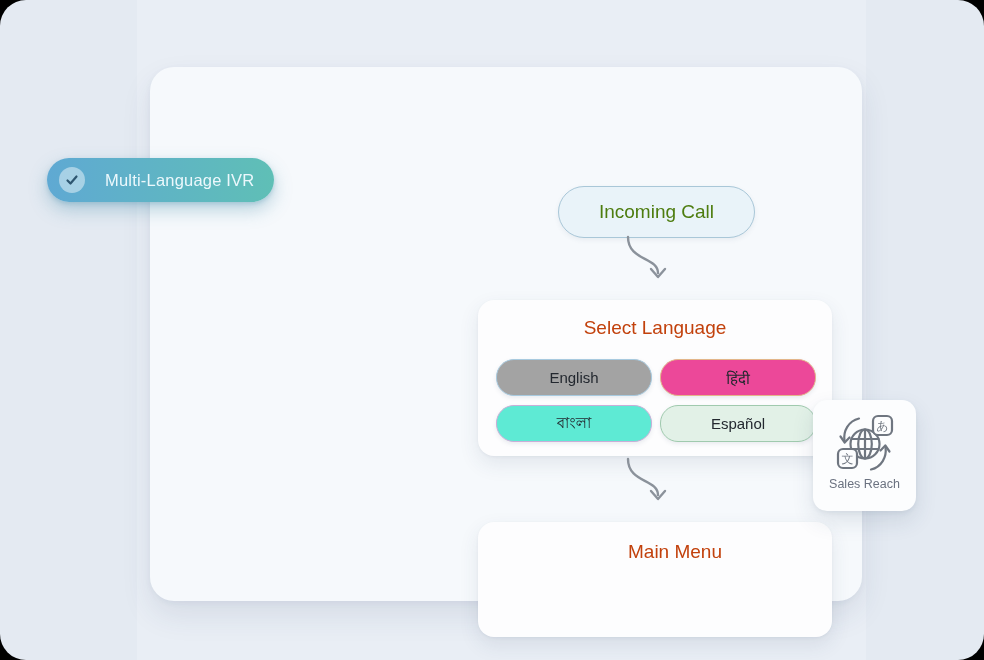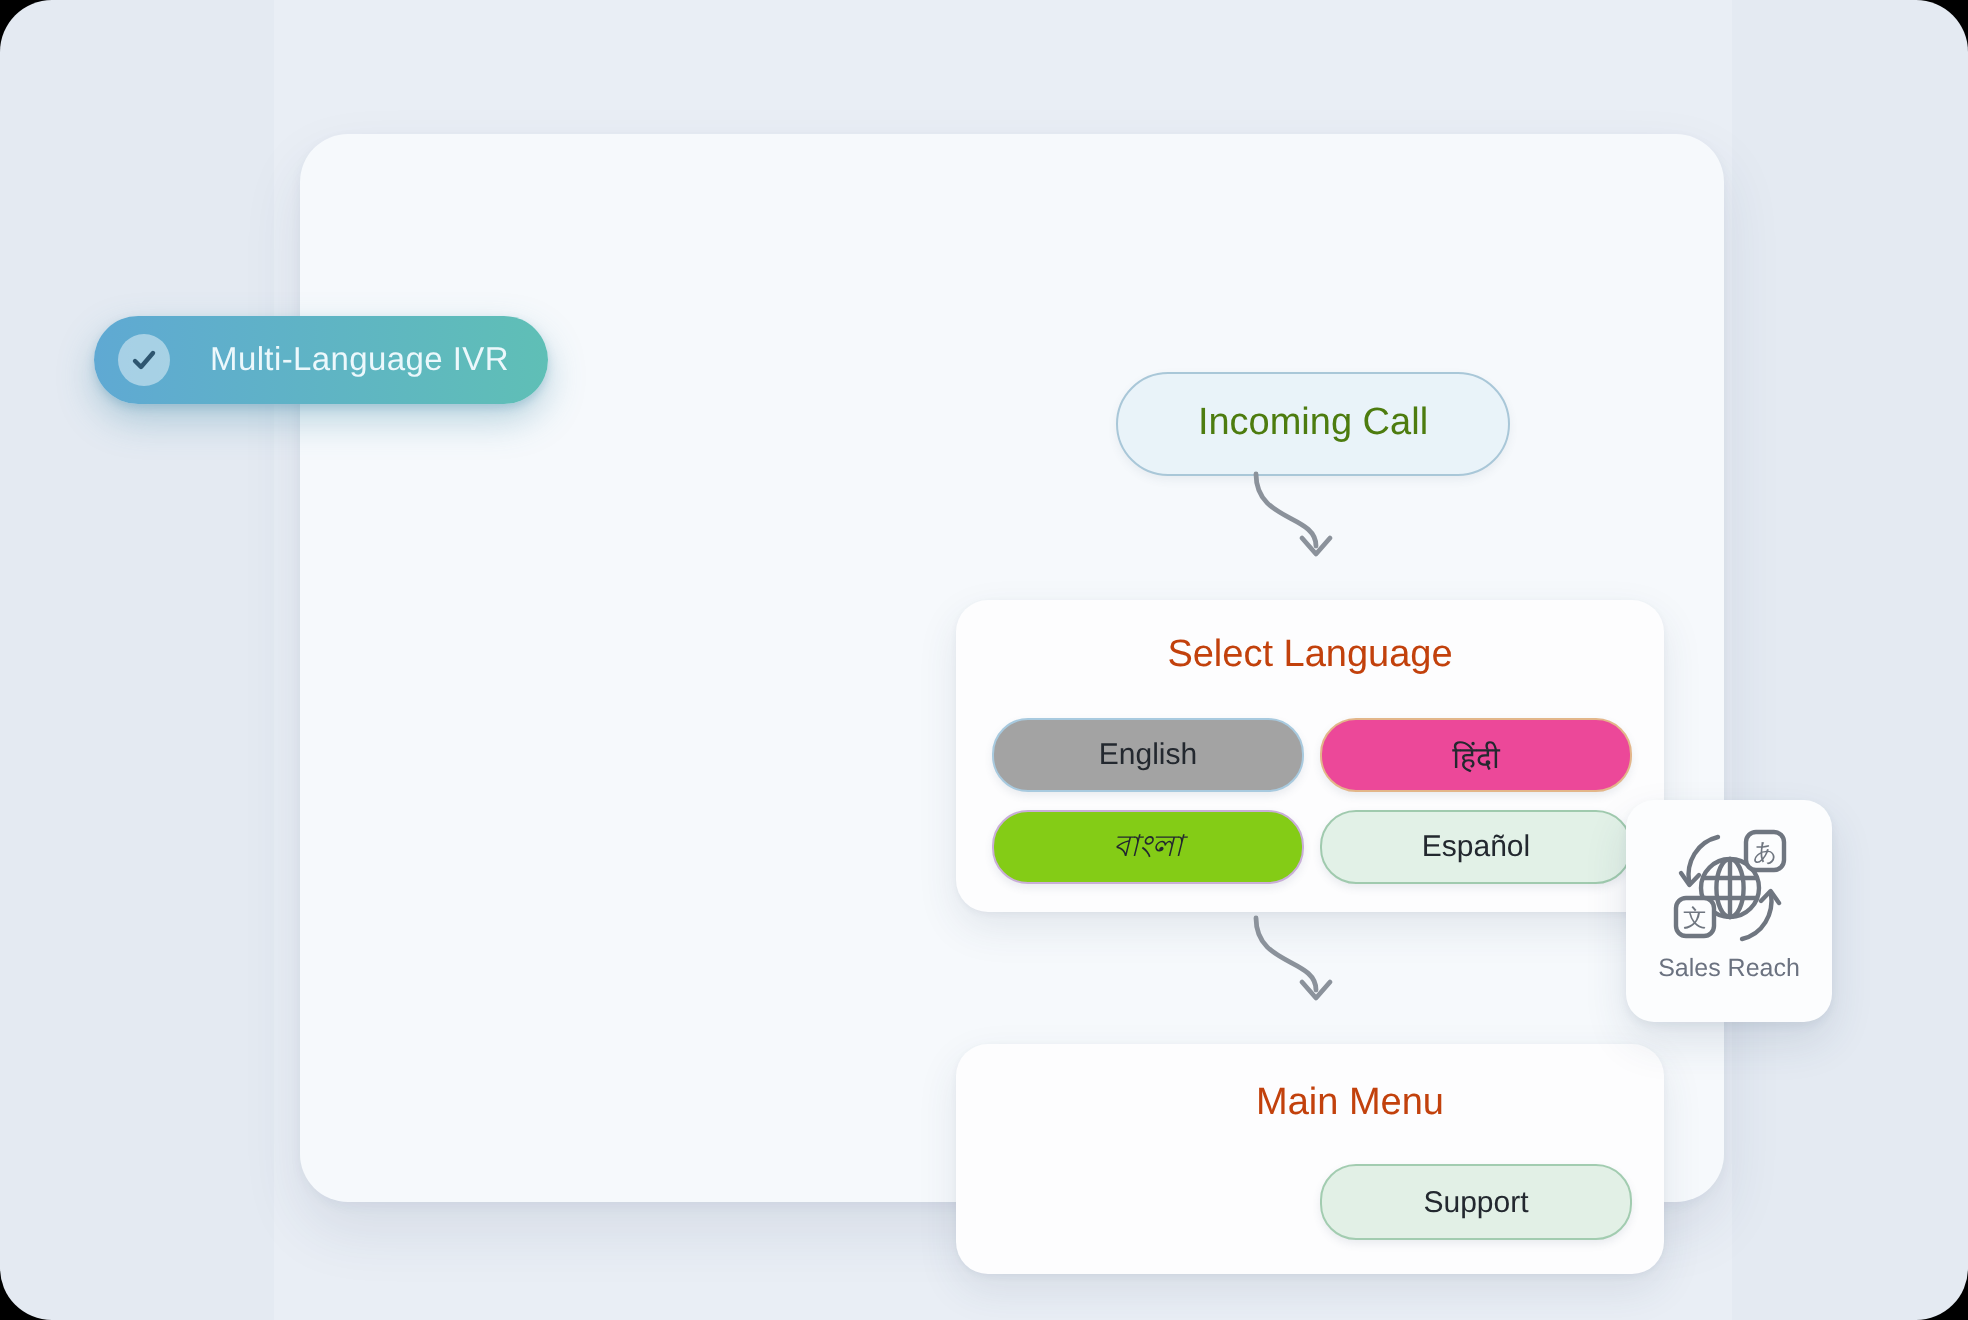--- a/index.html
+++ b/index.html
@@ -16,21 +16,21 @@
   .flow-card{position:absolute;background:#fdfdfe;border-radius:16px;box-shadow:0 8px 20px rgba(45,65,100,0.10),0 1px 3px rgba(45,65,100,0.06);}
   .select-card{left:328px;top:233px;width:354px;height:156px;}
   .menu-card{left:328px;top:455px;width:354px;height:115px;}
   .flow-title{position:absolute;left:0;width:100%;text-align:center;font-size:19px;font-weight:500;color:#c2410c;}
   .select-card .flow-title{top:17px;}
   .menu-card .flow-title{top:19px;margin-left:20px;}
   .lang-pill{position:absolute;width:154px;height:35px;border-radius:18px;display:flex;align-items:center;justify-content:center;
     font-size:15px;color:#23282f;box-shadow:0 2px 4px rgba(60,80,110,0.10);cursor:default;}
   .p-english{left:18px;top:59px;background:#a3a3a3;border:1.5px solid #a8cadf;}
   .p-hindi{left:182px;top:59px;background:#ec4899;border:1.5px solid #e3b68a;}
-  .p-bangla{left:18px;top:105px;background:#84cc16;border:1.5px solid #c9aed8;font-style:italic;}
+  .p-bangla{left:18px;top:105px;background:#5eead4;border:1.5px solid #c9aed8;}
   .p-espanol{left:182px;top:105px;background:#e2f1e7;border:1.5px solid #a0caae;}
   .p-sales{left:18px;top:60px;height:36px;background:#e8edf8;border:1.5px solid #a9bcdc;}
   .p-support{left:182px;top:60px;height:36px;background:#e2f0e6;border:1.5px solid #a2ccb0;}
   
   .arrow{position:absolute;width:56px;height:56px;}
   .arrow1{left:468px;top:168px;}
   .arrow2{left:468px;top:390px;}
   
   .badge{position:absolute;left:47px;top:158px;height:44px;border-radius:22px;display:flex;align-items:center;gap:20px;
     padding:0 20px 0 12px;background:linear-gradient(90deg,#5fa9d3,#5fbfb6);
@@ -78,23 +78,20 @@
       </div>
     </div>
 
     <svg class="arrow arrow2" viewBox="0 0 56 56">
       <path d="M10 2 C 10 26, 40 22, 40 38" fill="none" stroke="#8b929b" stroke-width="2.4" stroke-linecap="round"></path>
       <path d="M33 34 L40 42 L47 34" fill="none" stroke="#8b929b" stroke-width="2.4" stroke-linecap="round" stroke-linejoin="round"></path>
     </svg>
 
     <div class="flow-card menu-card">
       <div class="flow-title">Main Menu</div>
-      <div class="lang-pill p-support">
-        <span>Support</span>
-      </div>
     </div>
 
   </div>
 
   <div class="badge">
     <span class="badge-check">
       <svg width="14" height="14" viewBox="0 0 14 14">
         <path d="M2.5 7.5 L5.5 10.5 L11.5 3.5" fill="none" stroke="#2e5670" stroke-width="2.2" stroke-linecap="round" stroke-linejoin="round"></path>
       </svg>
     </span>

